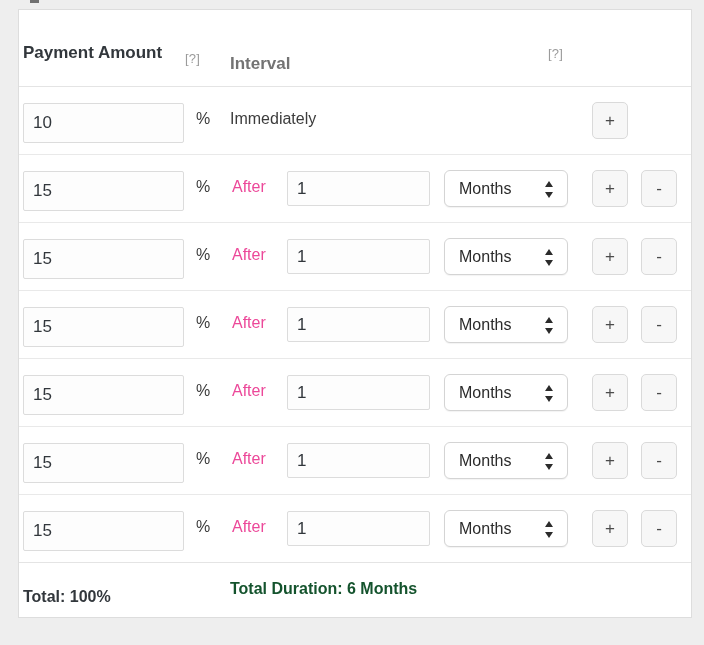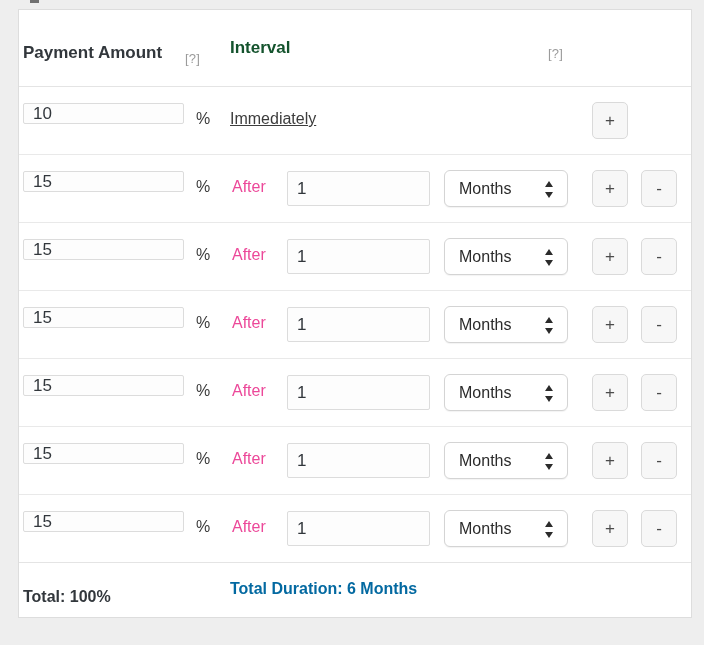--- a/index.html
+++ b/index.html
@@ -67,24 +67,24 @@
     left: 166px;
     top: 41px;
     font-size: 13px;
     color: #9b9b9b;
     font-weight: normal;
     letter-spacing: .2px;
   }
   .th-interval {
     position: absolute;
     left: 211px;
-    top: 28px;
+    top: 44px;
     font-size: 17px;
     font-weight: bold;
-    color: #14532d;
+    color: #737373;
   }
   .th-interval-help {
     position: absolute;
     left: 529px;
     top: 36px;
     font-size: 13px;
     color: #9b9b9b;
     font-weight: normal;
     letter-spacing: .2px;
   }
@@ -98,21 +98,21 @@
   }
   .trow:last-of-type {
     border-bottom: 1px solid #e4e4e4;
   }
 
   .amount-input {
     position: absolute;
     left: 4px;
     top: 16px;
     width: 161px;
-    height: 21px;
+    height: 40px;
     box-sizing: border-box;
     border: 1px solid #dcdcdc;
     border-radius: 2px;
     background: #fdfdfd;
     padding: 0 9px;
     font-family: "Liberation Sans", sans-serif;
     font-size: 17px;
     color: #32373c;
     outline: none;
   }
@@ -129,21 +129,20 @@
     top: 23px;
     font-size: 16px;
     color: #ec4899;
   }
   .immediately-label {
     position: absolute;
     left: 211px;
     top: 23px;
     font-size: 16px;
     color: #3c3c3c;
-    text-decoration: underline;
   }
   .duration-input {
     position: absolute;
     left: 268px;
     top: 16px;
     width: 143px;
     height: 35px;
     box-sizing: border-box;
     border: 1px solid #dcdcdc;
     border-radius: 2px;
@@ -234,21 +233,21 @@
     font-weight: bold;
     color: #32373c;
     margin-top: 8px;
   }
   .foot-duration {
     position: absolute;
     left: 211px;
     top: 17px;
     font-size: 16px;
     font-weight: bold;
-    color: #0369a1;
+    color: #14532d;
   }
 </style>
 </head>
 <body>
 
 <div class="page">
 
   <div class="clipped-above"></div>
 
   <div class="schedule-table">

